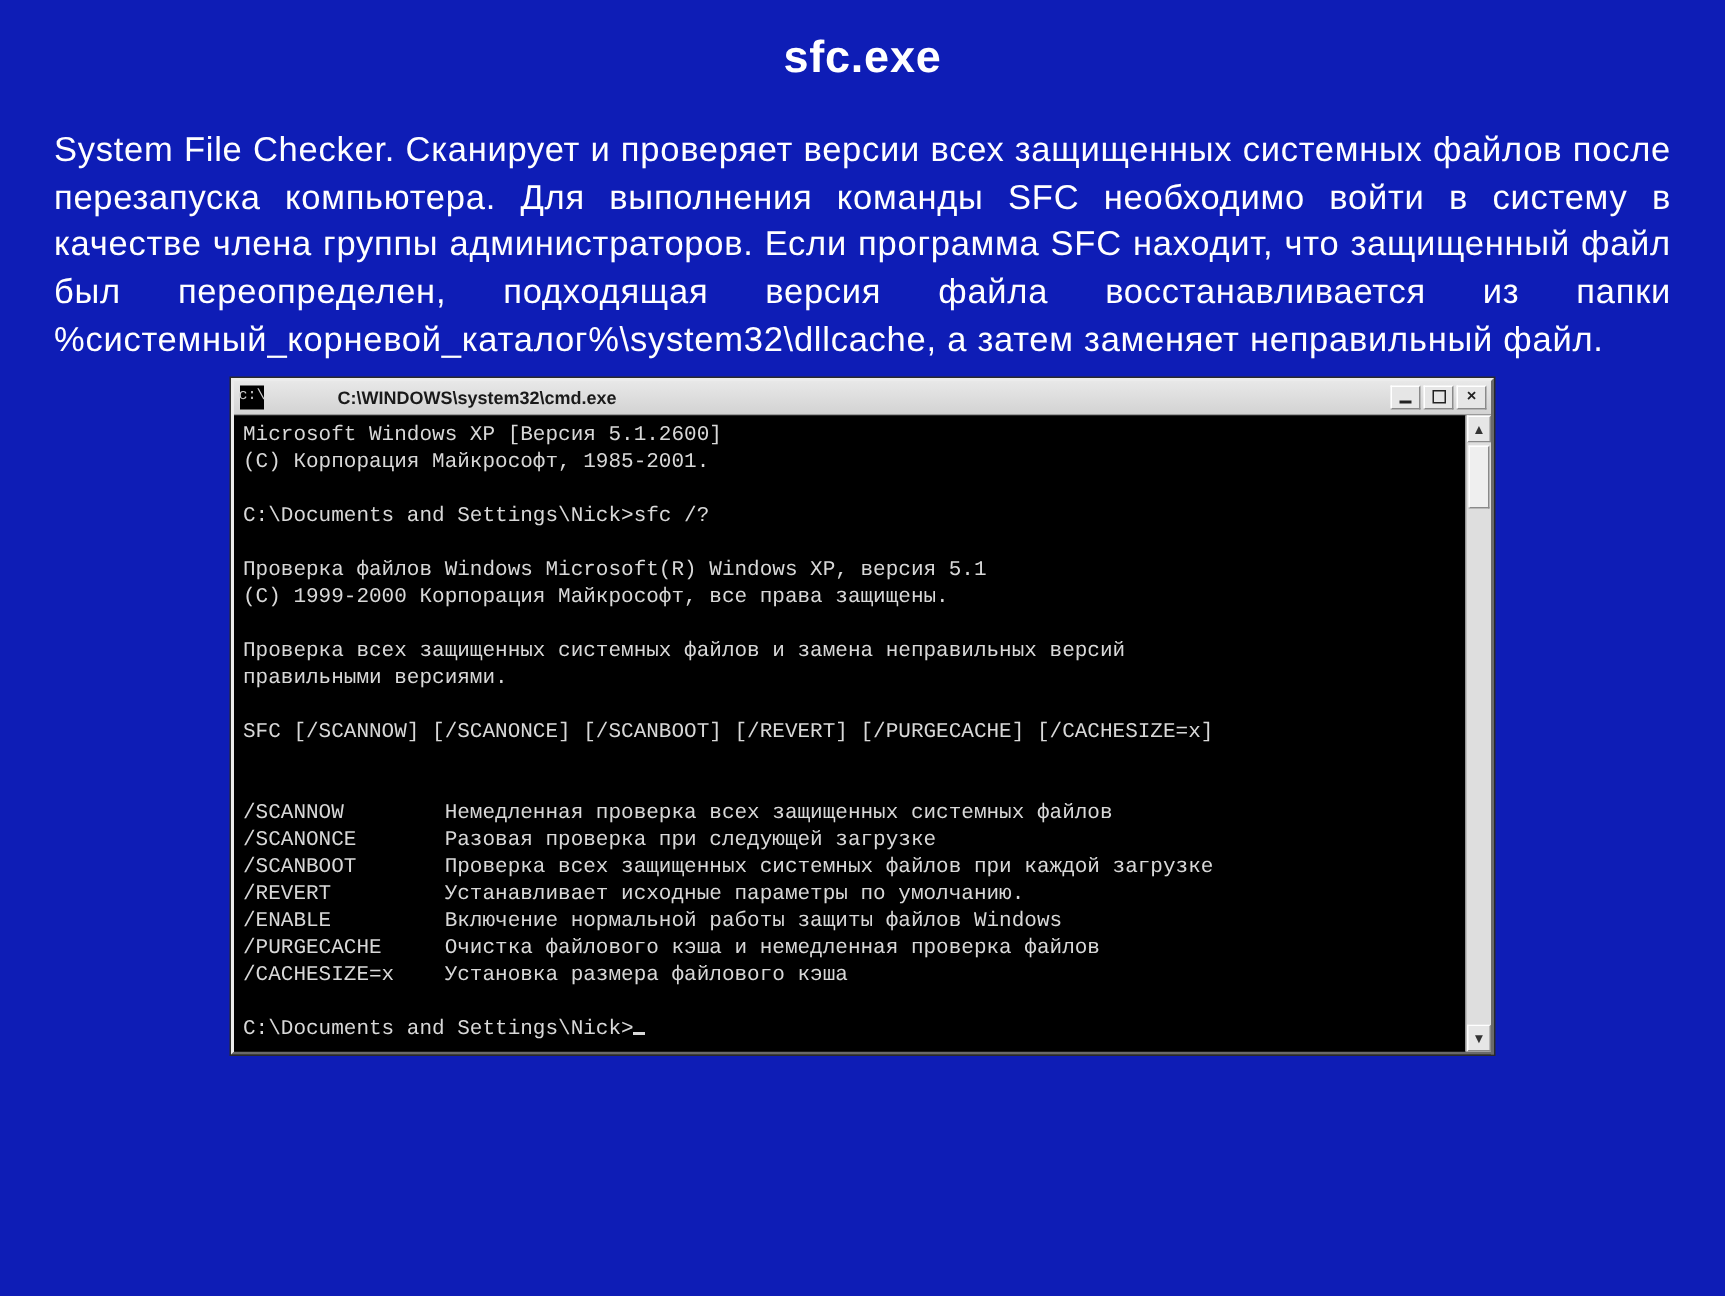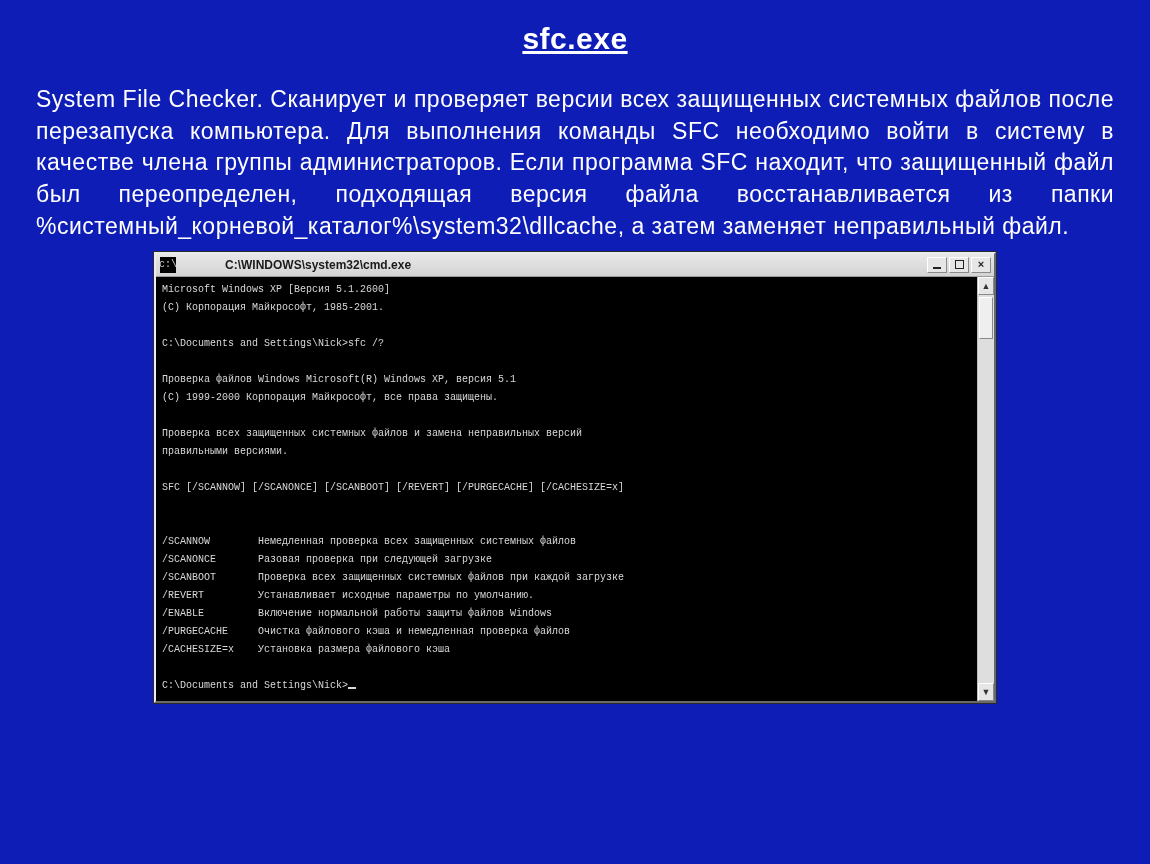--- a/index.html
+++ b/index.html
@@ -17,21 +17,20 @@
     width: 1150px;
     height: 864px;
     padding: 22px 36px 20px 36px;
   }
   .title {
     text-align: center;
     font-weight: bold;
     font-size: 30px;
     margin: 0 0 28px 0;
     letter-spacing: .5px;
-    text-decoration: underline;
   }
   .body-text {
     font-size: 23px;
     line-height: 1.38;
     letter-spacing: .5px;
     text-align: justify;
     text-align-last: left;
     margin-bottom: 9px;
   }
 
@@ -93,21 +92,21 @@
   .win-btn .x { font-weight:bold; line-height:1; }
 
   .console-inner {
     display: flex;
   }
   .console-body {
     flex: 1 1 auto;
     background: #000;
     color: #d8d8d8;
     font-family: "Lucida Console", "Courier New", monospace;
-    font-size: 10px;
+    font-size: 14px;
     line-height: 18px;
     padding: 4px 0 6px 6px;
     white-space: pre;
   }
   .scrollbar {
     width: 16px;
     background: #dedede;
     display: flex;
     flex-direction: column;
     border-left: 1px solid #bfbfbf;

